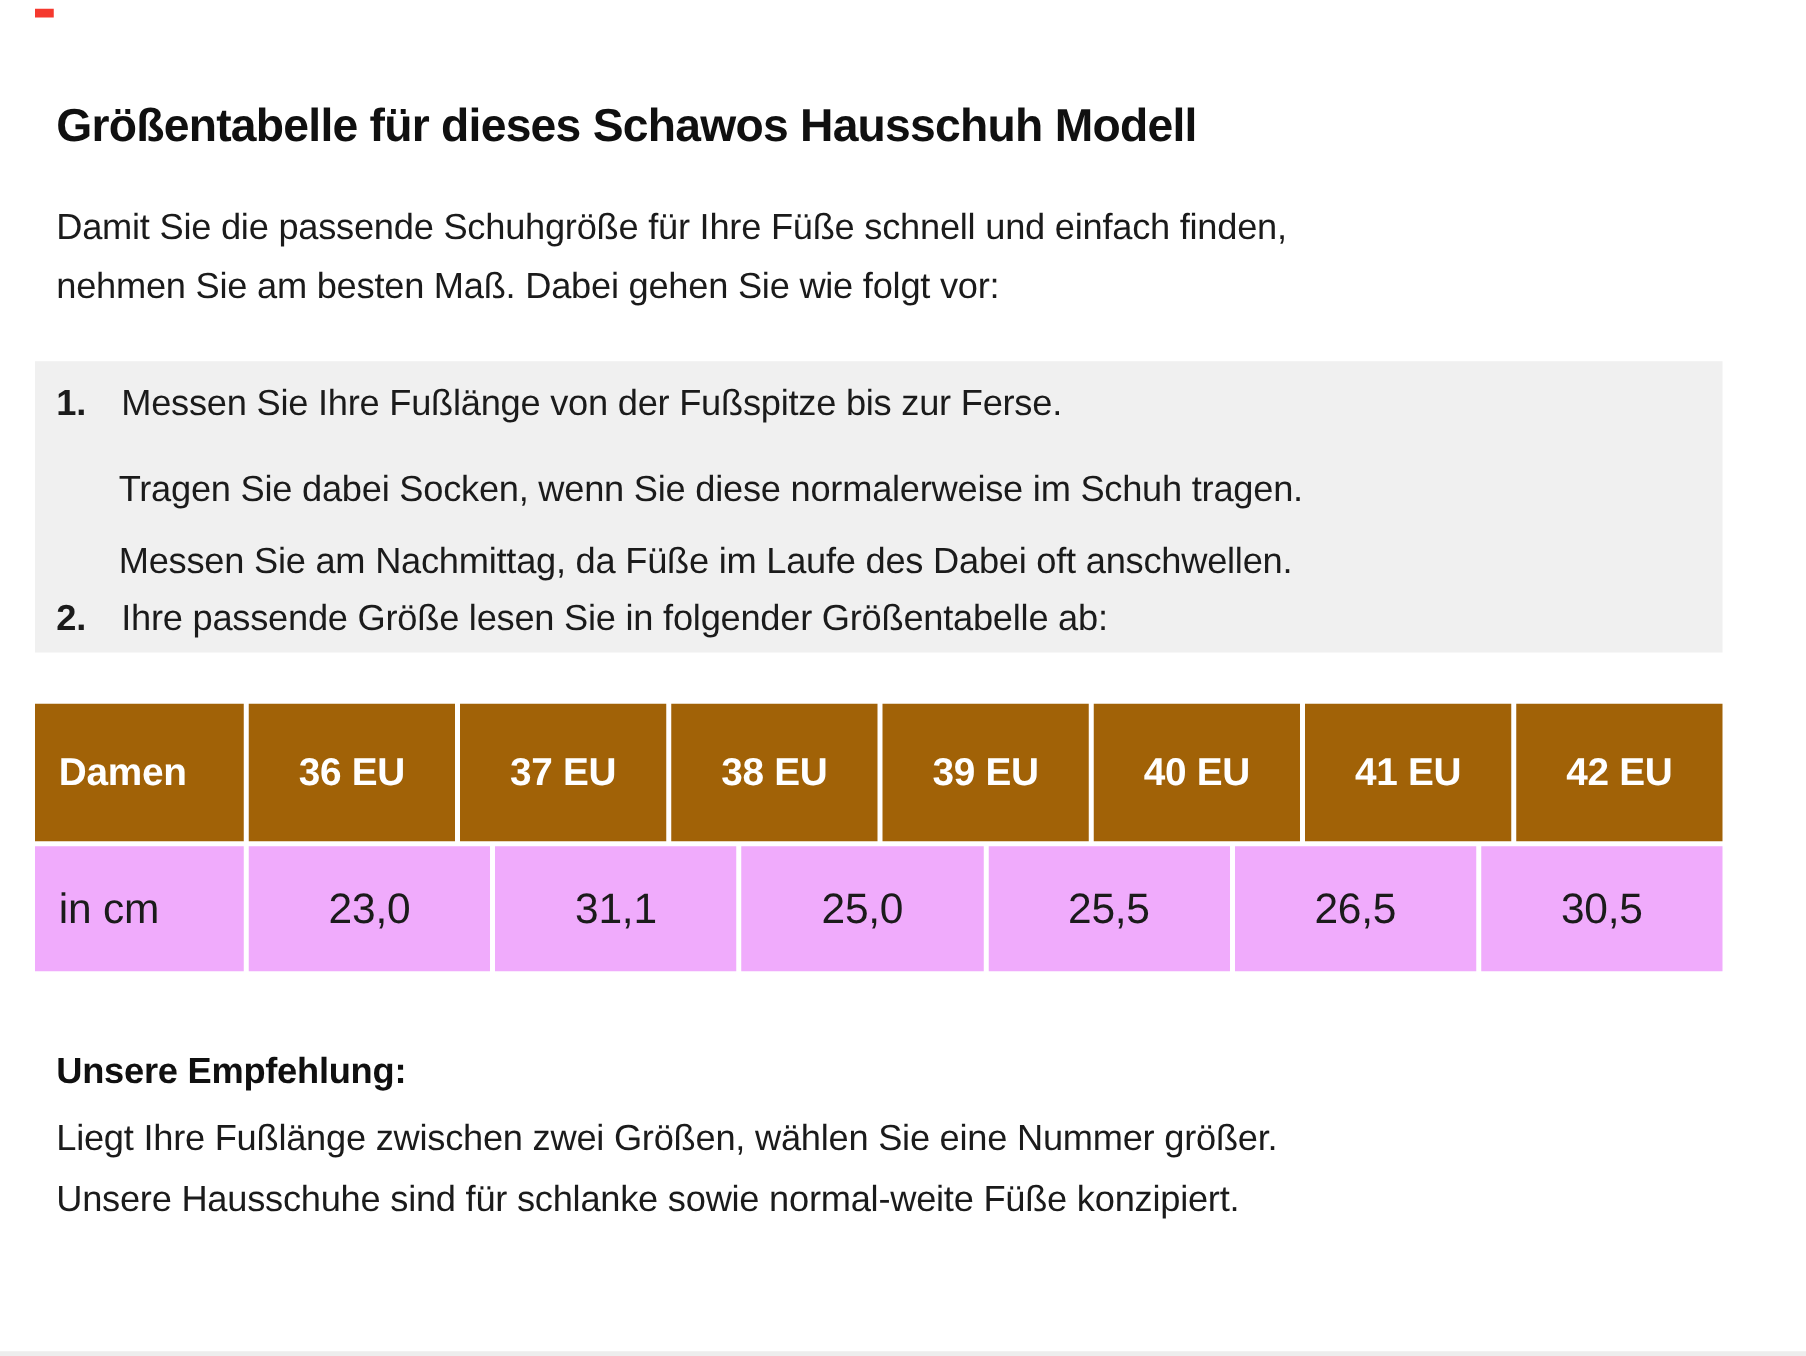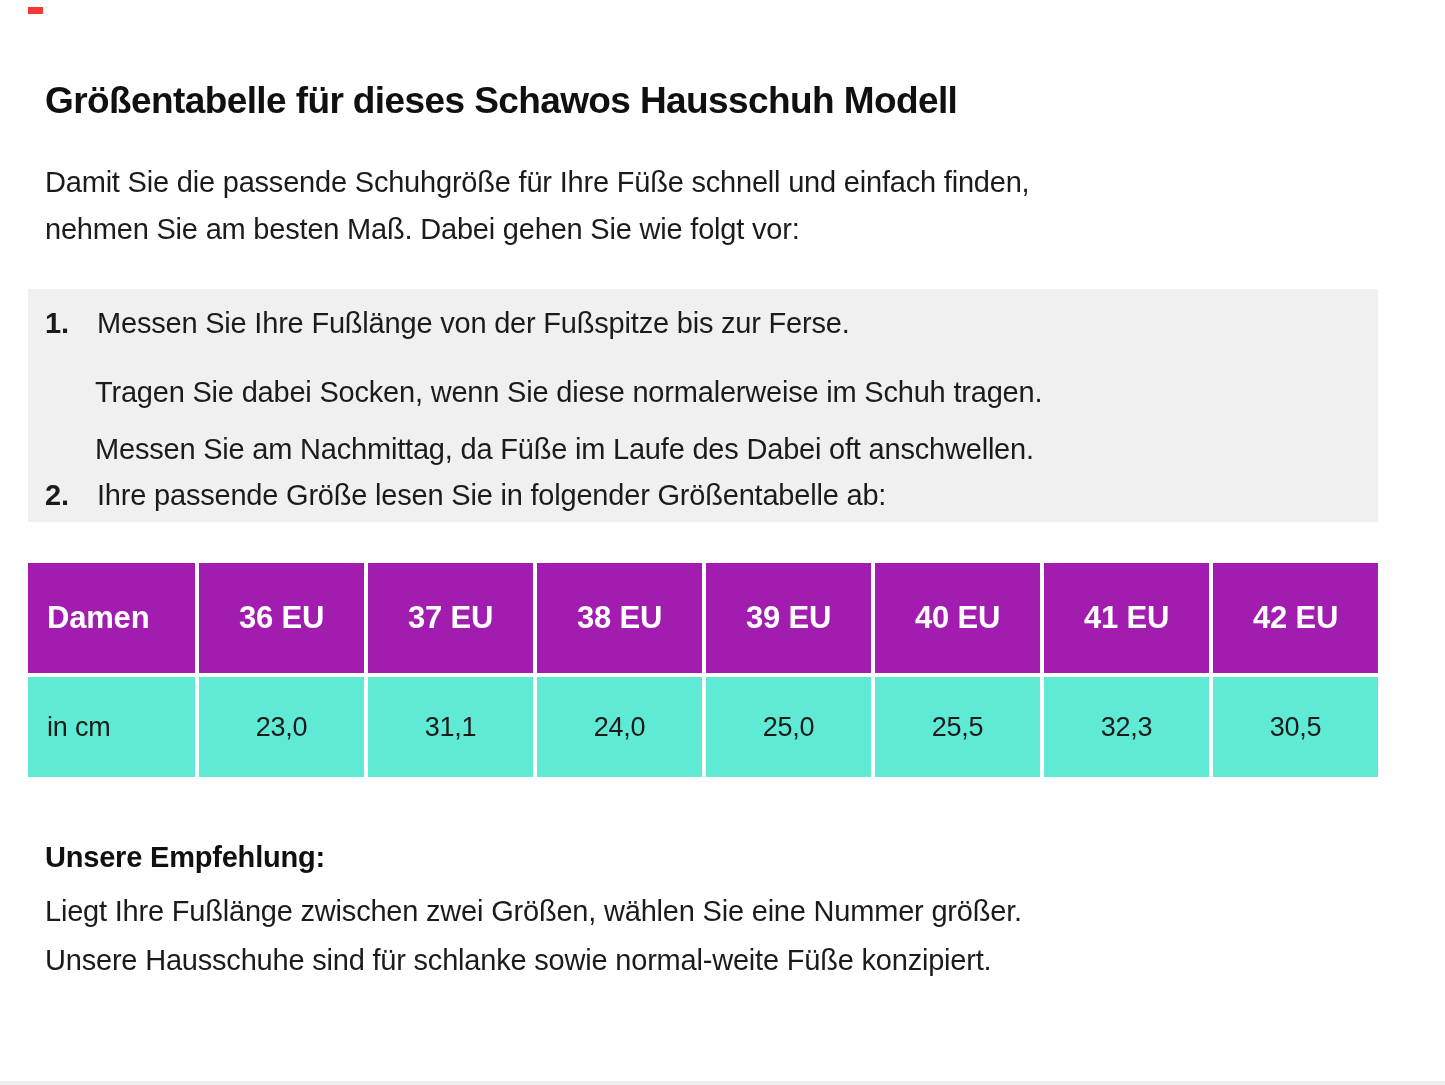--- a/index.html
+++ b/index.html
@@ -56,26 +56,26 @@
   }
   .t-row { display: flex; gap: 4px; }
   .t-row.header { height: 110px; margin-bottom: 4px; }
   .t-row.data { height: 100px; }
   .cell {
     display: flex; align-items: center; justify-content: center;
     flex: 1; white-space: nowrap;
   }
   .cell.label { flex: 0 0 167px; justify-content: flex-start; padding-left: 19px; }
   .th {
-    background: #a21caf; color: #ffffff;
+    background: #a16207; color: #ffffff;
     font-weight: 700; font-size: 31px; letter-spacing: -0.2px;
   }
   .td {
-    background: #5eead4; color: #1b1b1b;
-    font-size: 27px; letter-spacing: -0.2px;
+    background: #f0abfc; color: #1b1b1b;
+    font-size: 34px; letter-spacing: -0.2px;
   }
 
   .reco-heading {
     position: absolute; left: 45px; top: 841px;
     font-size: 29px; font-weight: 700; letter-spacing: -0.2px;
     white-space: nowrap; color: #101010;
   }
   .reco-line {
     position: absolute; left: 45px;
     font-size: 29px; line-height: 40px; letter-spacing: -0.2px;
@@ -122,24 +122,23 @@
       <div class="cell th">38 EU</div>
       <div class="cell th">39 EU</div>
       <div class="cell th">40 EU</div>
       <div class="cell th">41 EU</div>
       <div class="cell th">42 EU</div>
     </div>
     <div class="t-row data">
       <div class="cell td label">in cm</div>
       <div class="cell td">23,0</div>
       <div class="cell td">31,1</div>
-      <div class="cell td">24,0</div>
       <div class="cell td">25,0</div>
       <div class="cell td">25,5</div>
-      <div class="cell td">32,3</div>
+      <div class="cell td">26,5</div>
       <div class="cell td">30,5</div>
     </div>
   </div>
 
   <div class="reco-heading">Unsere Empfehlung:</div>
   <div class="reco-line r1">Liegt Ihre Fußlänge zwischen zwei Größen, wählen Sie eine Nummer größer.</div>
   <div class="reco-line r2">Unsere Hausschuhe sind für schlanke sowie normal-weite Füße konzipiert.</div>
 
   <div class="bottom-strip"></div>
 

